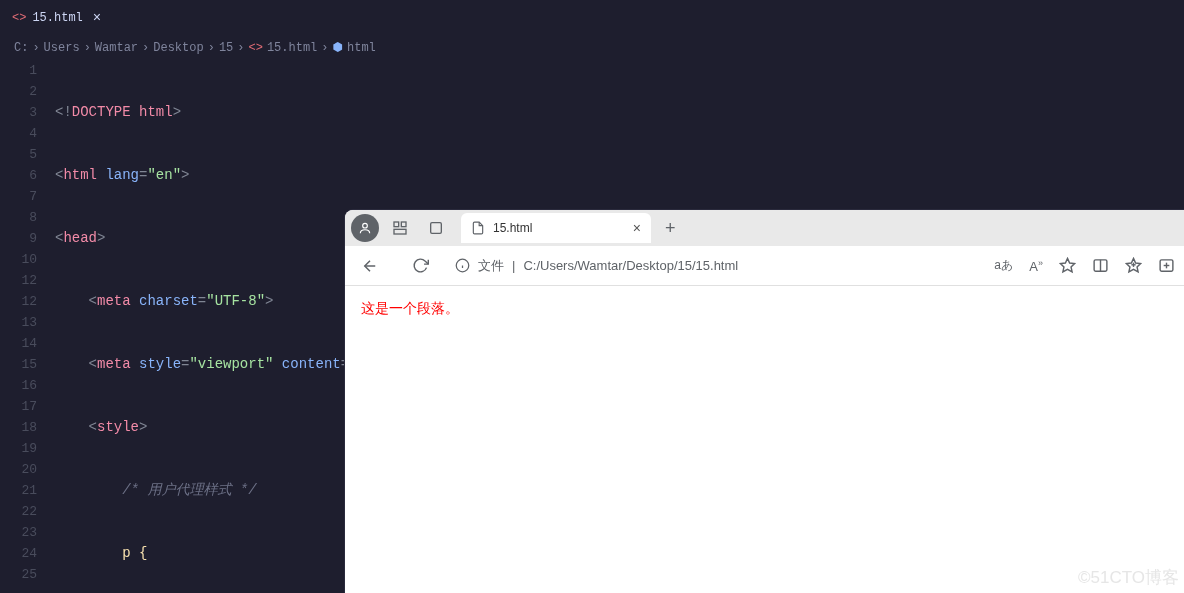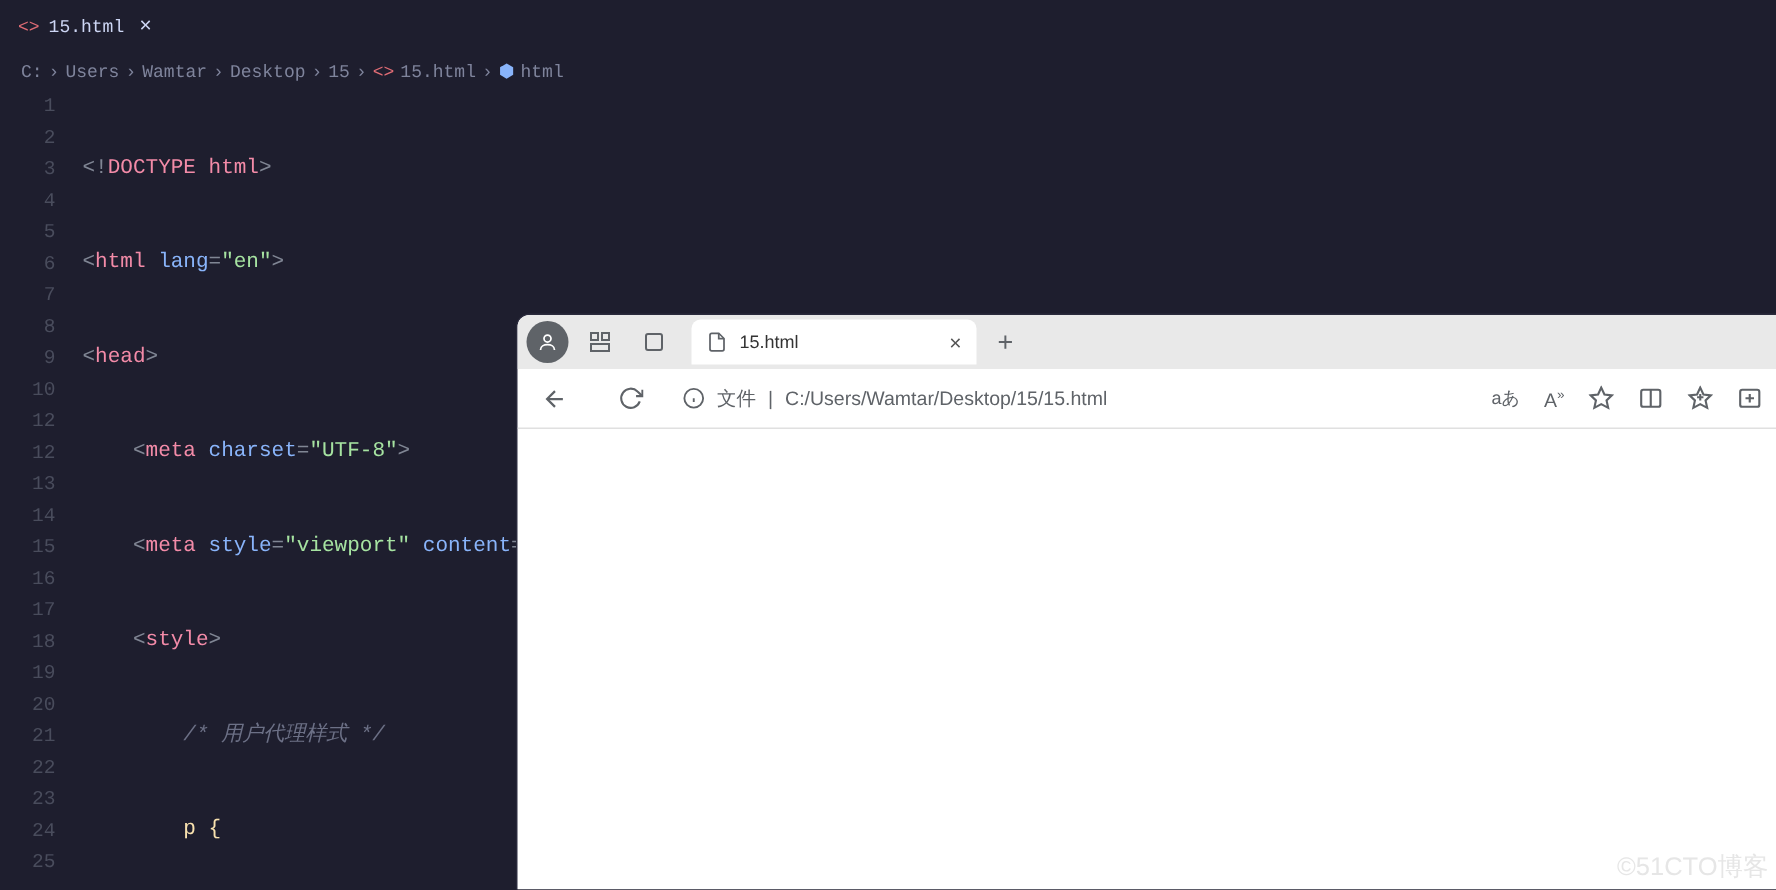--- a/index.html
+++ b/index.html
@@ -330,15 +330,18 @@
       <span>
         <svg width="17" height="17" viewBox="0 0 24 24" fill="none" stroke="#5f6368" stroke-width="2">
             <rect x="3" y="4" width="18" height="16" rx="2"></rect>
             <line x1="12" y1="8" x2="12" y2="16"></line>
             <line x1="8" y1="12" x2="16" y2="12"></line>
           </svg>
       </span>
     </div>
   </div>
 
+  <div class="br-page">
+    <p class="para-red">这是一个段落。</p>
+  </div>
 
   <div class="watermark">©51CTO博客</div>
 </div>
 
 </body></html>

